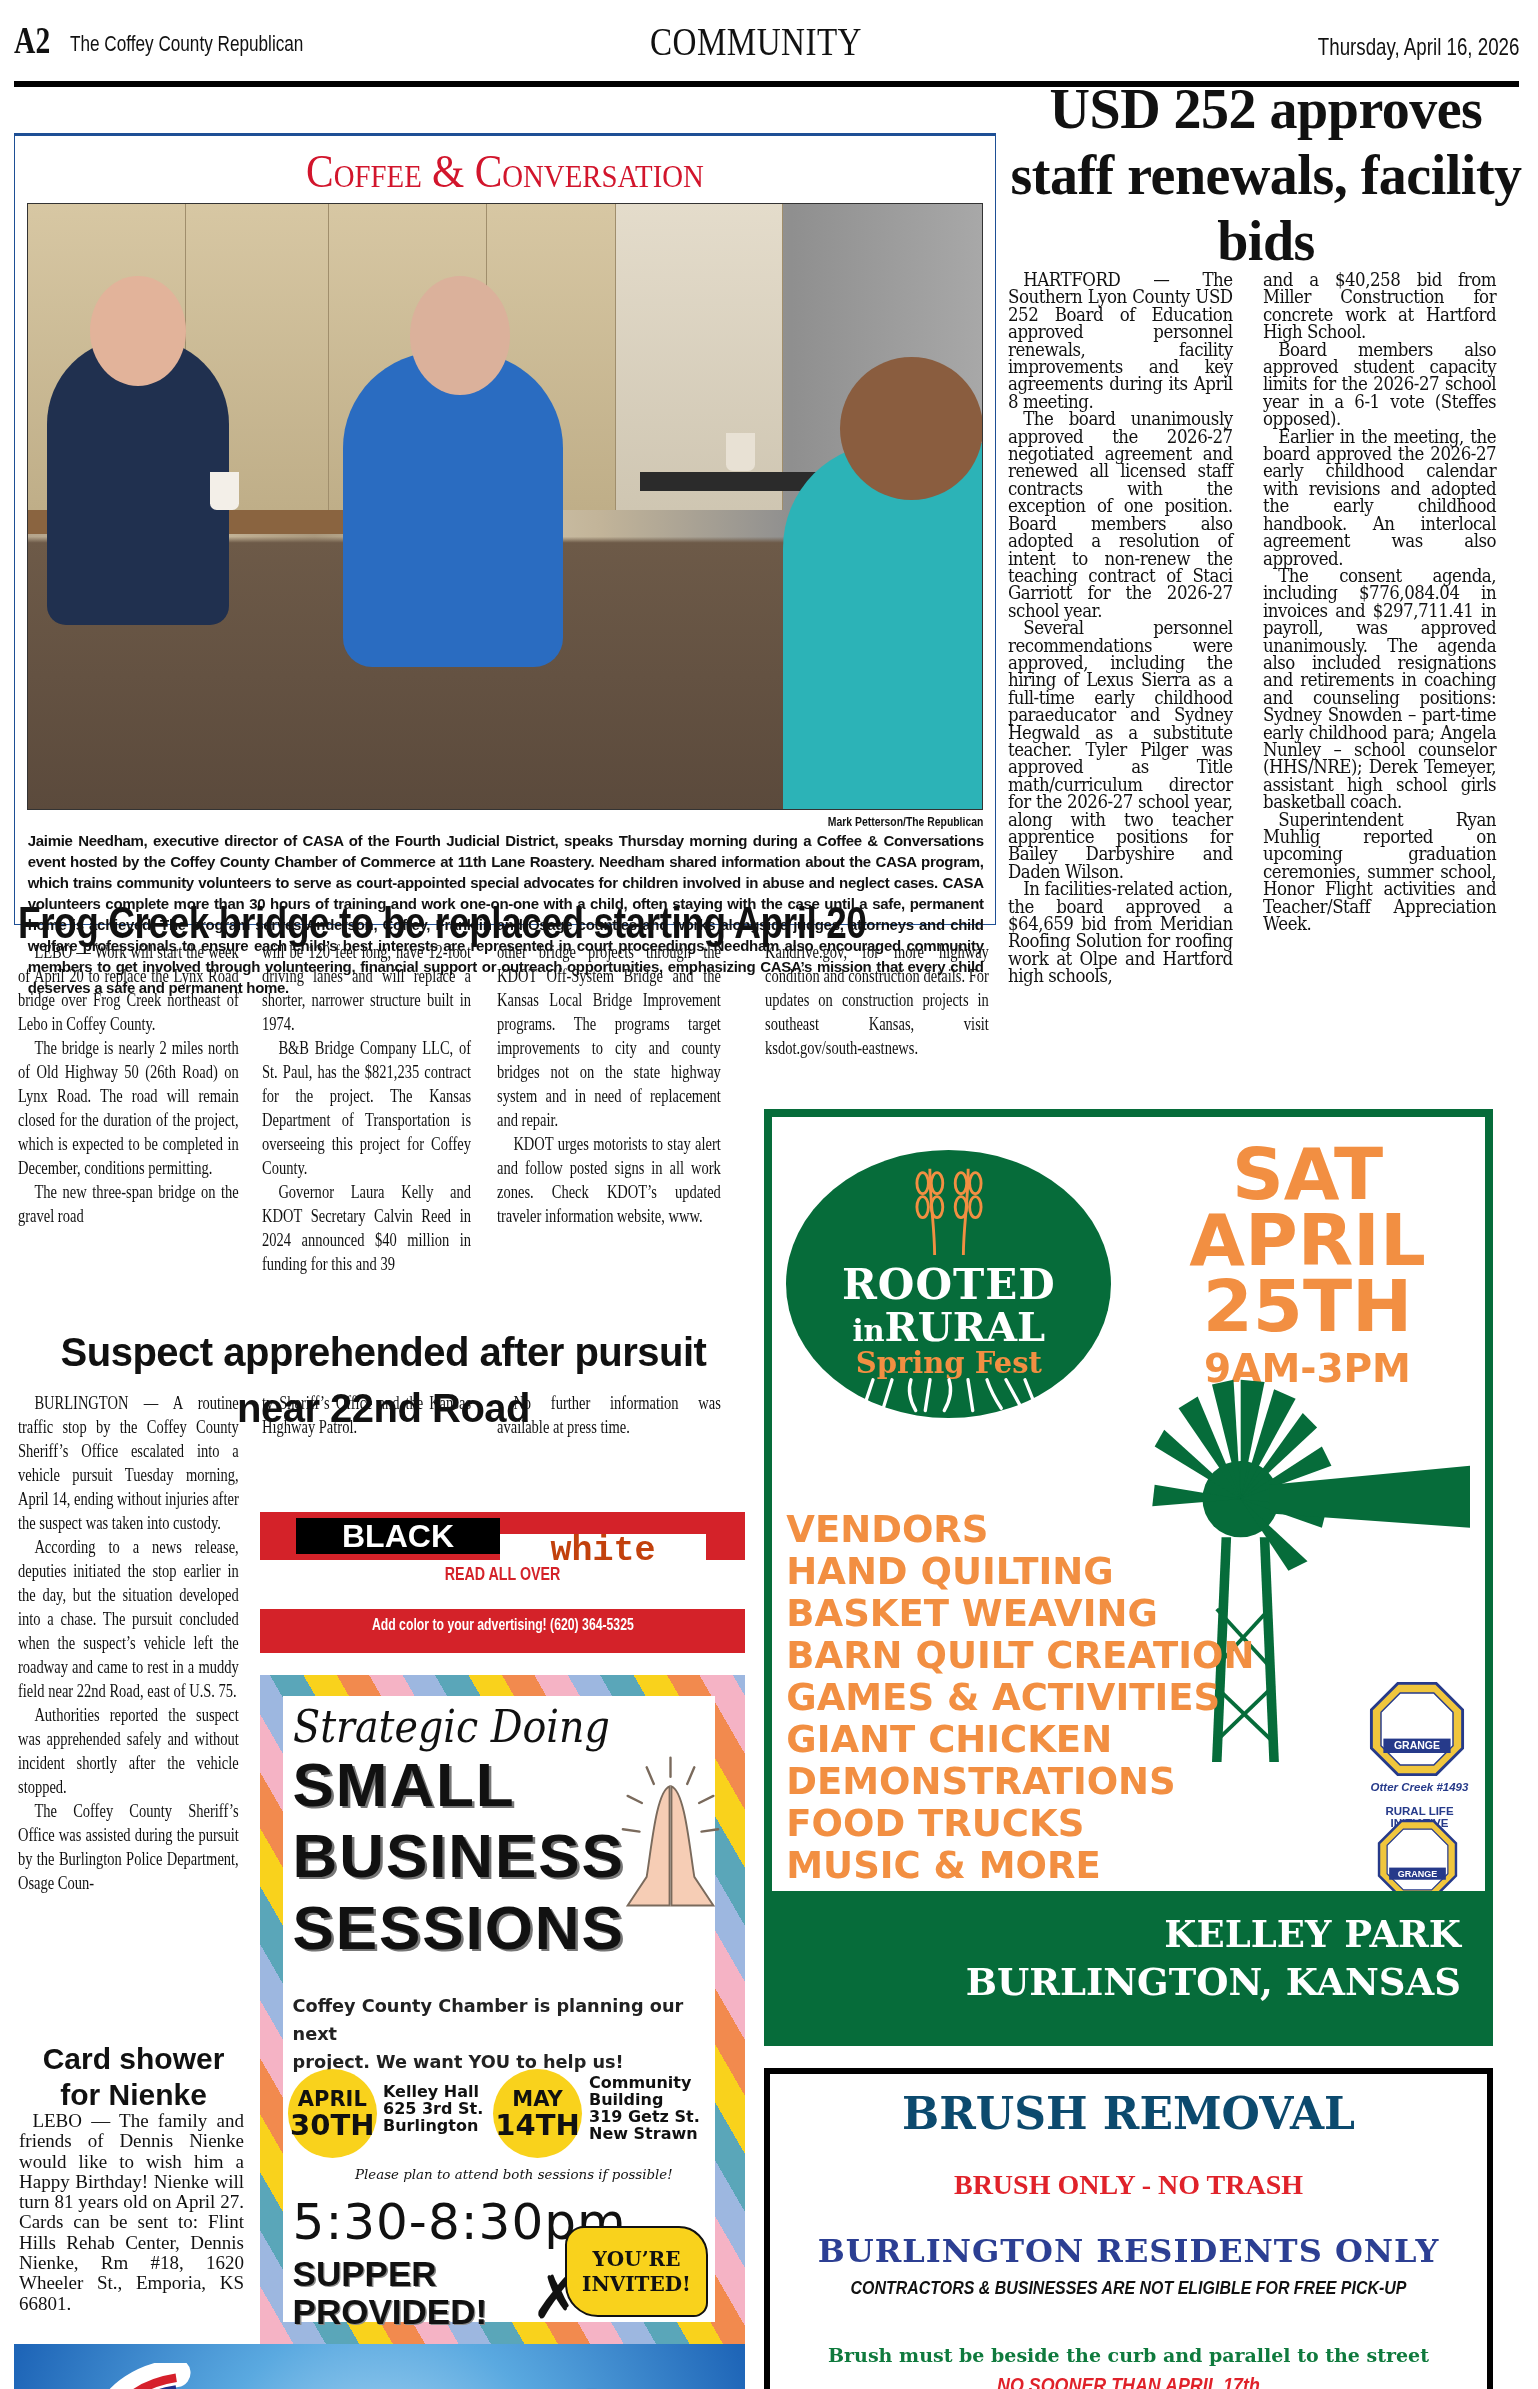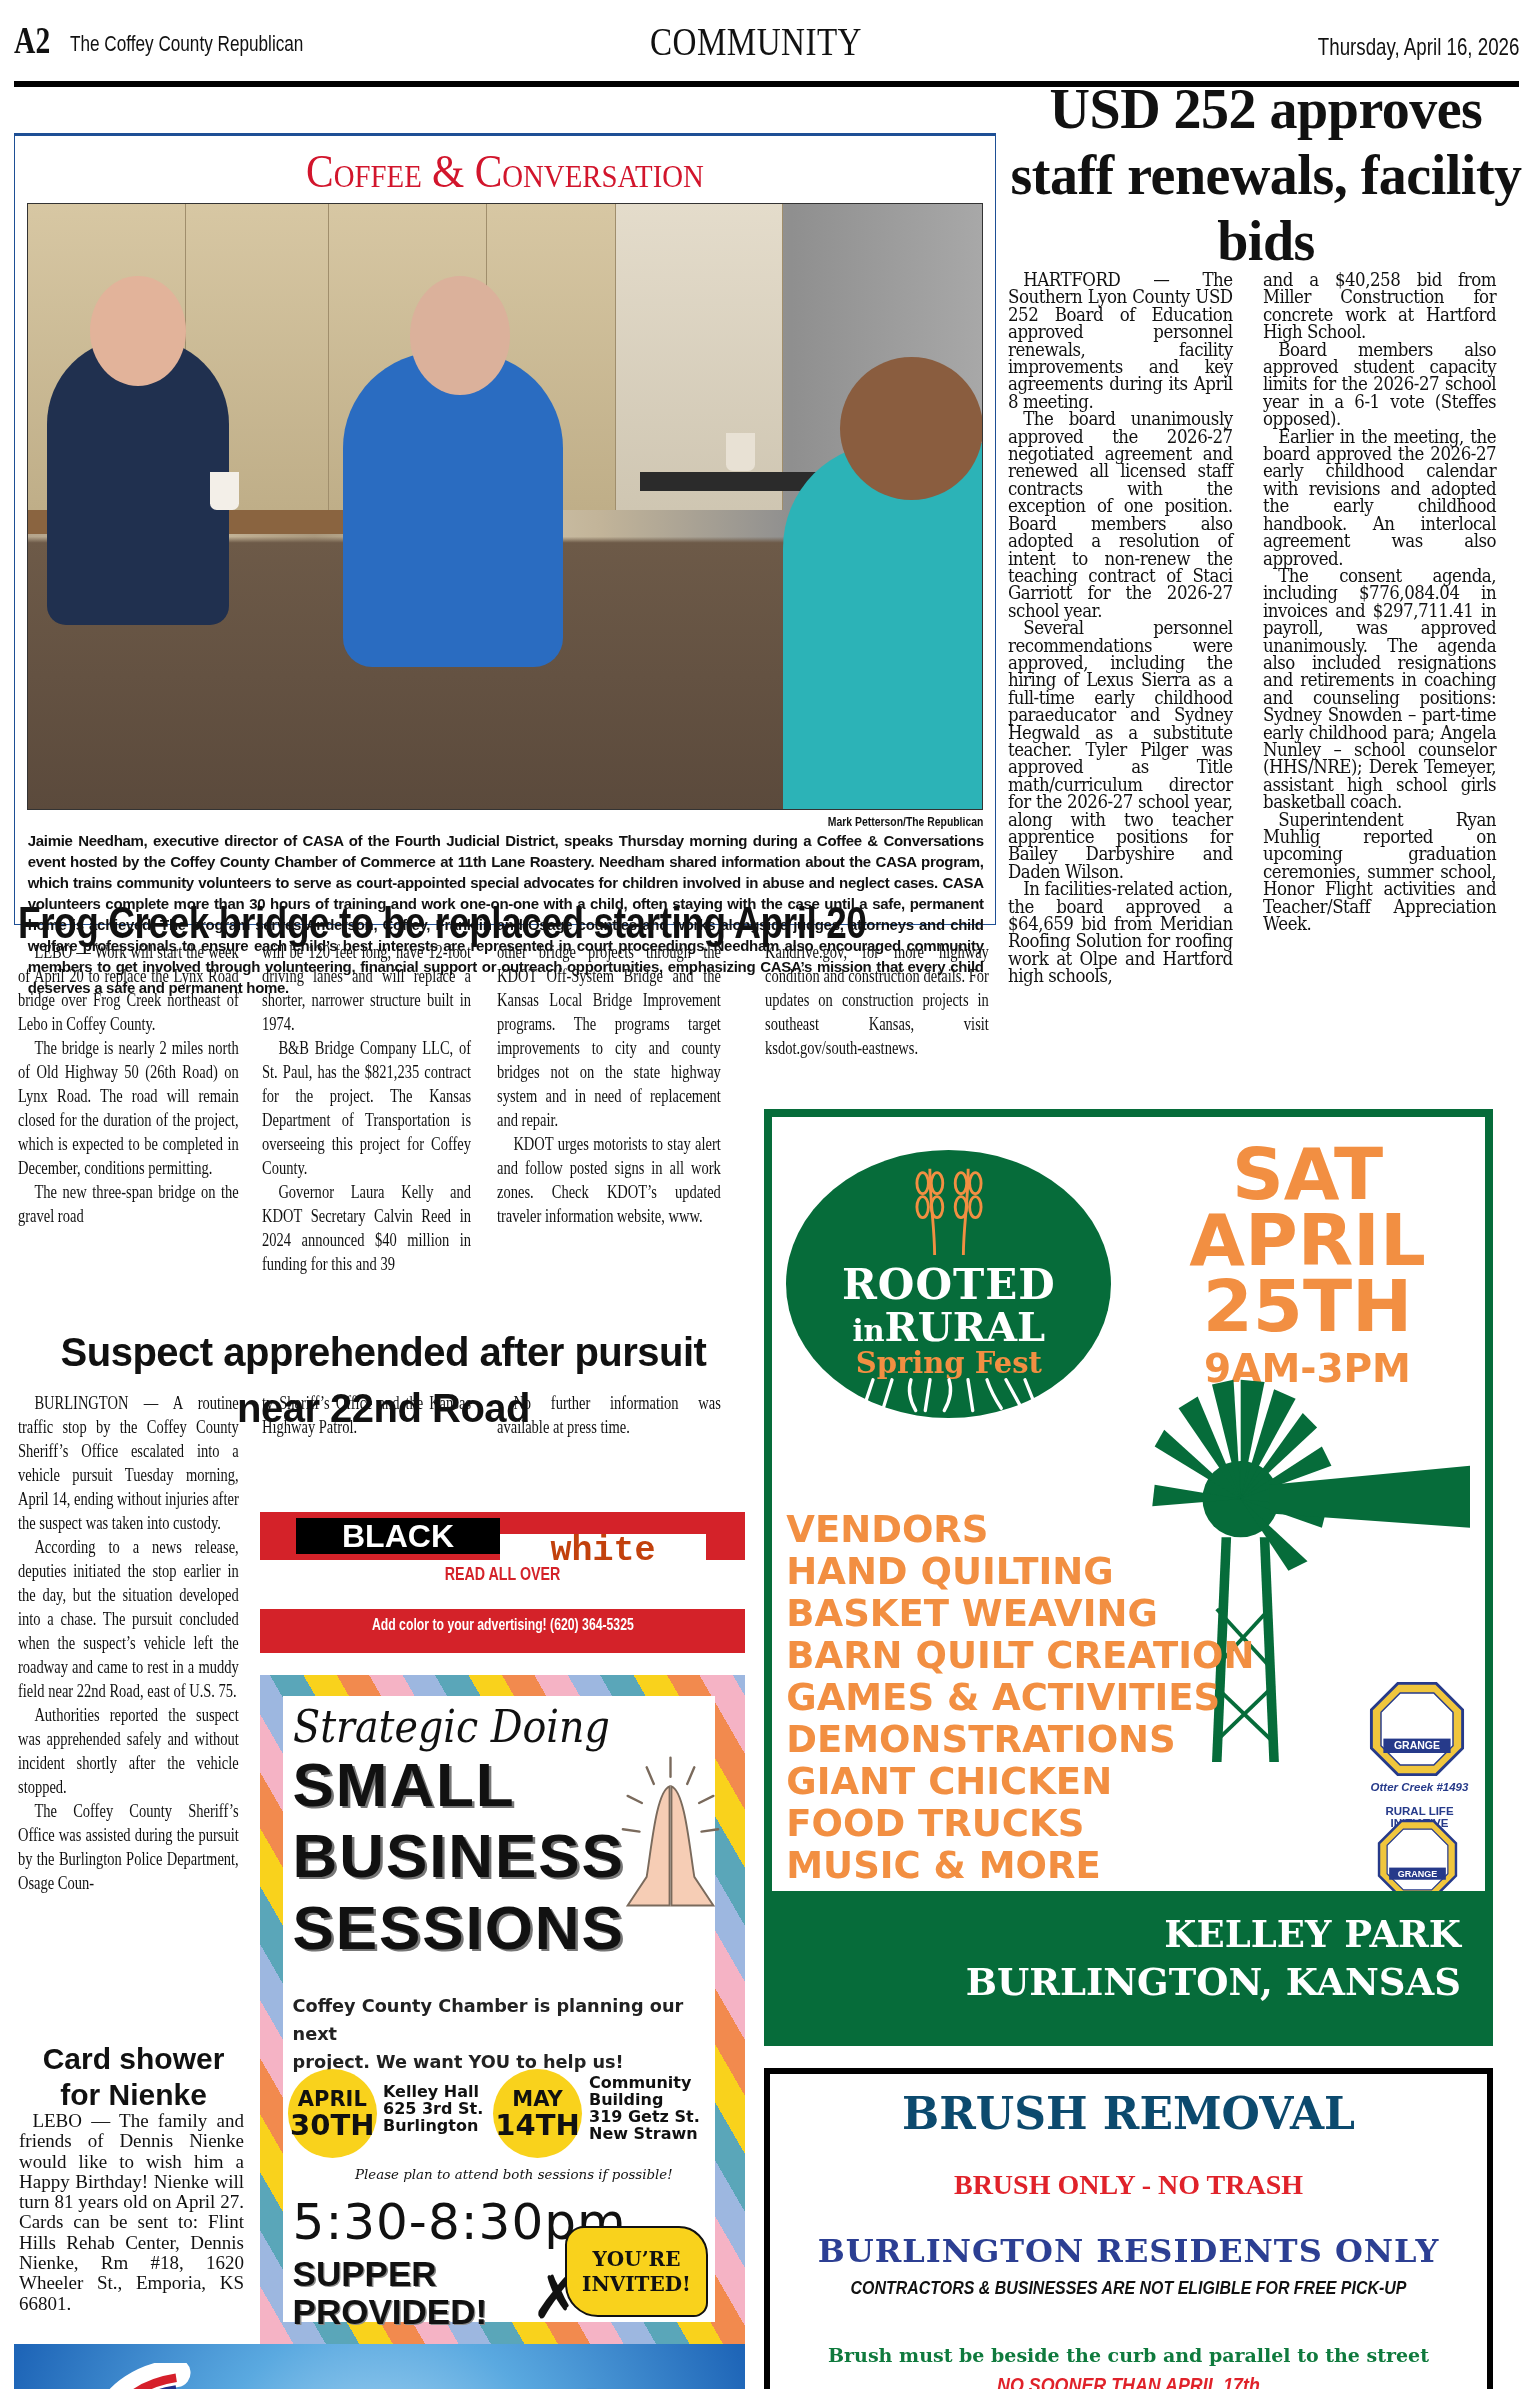--- a/index.html
+++ b/index.html
@@ -347,22 +347,22 @@
         <line x1="310" y1="660" x2="185" y2="780"></line>
       </g>
   </svg>
 
   <div class="rr-list">
     <div>VENDORS</div>
     <div>HAND QUILTING</div>
     <div>BASKET WEAVING</div>
     <div>BARN QUILT CREATION</div>
     <div>GAMES &amp; ACTIVITIES</div>
+    <div>GIANT CHICKEN</div>
     <div>DEMONSTRATIONS</div>
-    <div>GIANT CHICKEN</div>
     <div>FOOD TRUCKS</div>
     <div>MUSIC &amp; MORE</div>
   </div>
 
   <svg class="rr-badge" style="top:564px" viewBox="0 0 200 200">
     <polygon points="60,5 140,5 195,60 195,140 140,195 60,195 5,140 5,60" fill="#f0c63d" stroke="#263a8a" stroke-width="6"></polygon>
     <polygon points="65,25 135,25 175,65 175,135 135,175 65,175 25,135 25,65" fill="#fff" stroke="#263a8a" stroke-width="3"></polygon>
     <rect x="30" y="120" width="140" height="30" fill="#263a8a"></rect>
   </svg>
   <div class="rr-badge" style="top:564px;text-align:center;color:#fff;font-family:'Liberation Sans',sans-serif;font-weight:bold;font-size:10.5px;line-height:14.3px;padding-top:57px">GRANGE</div>

